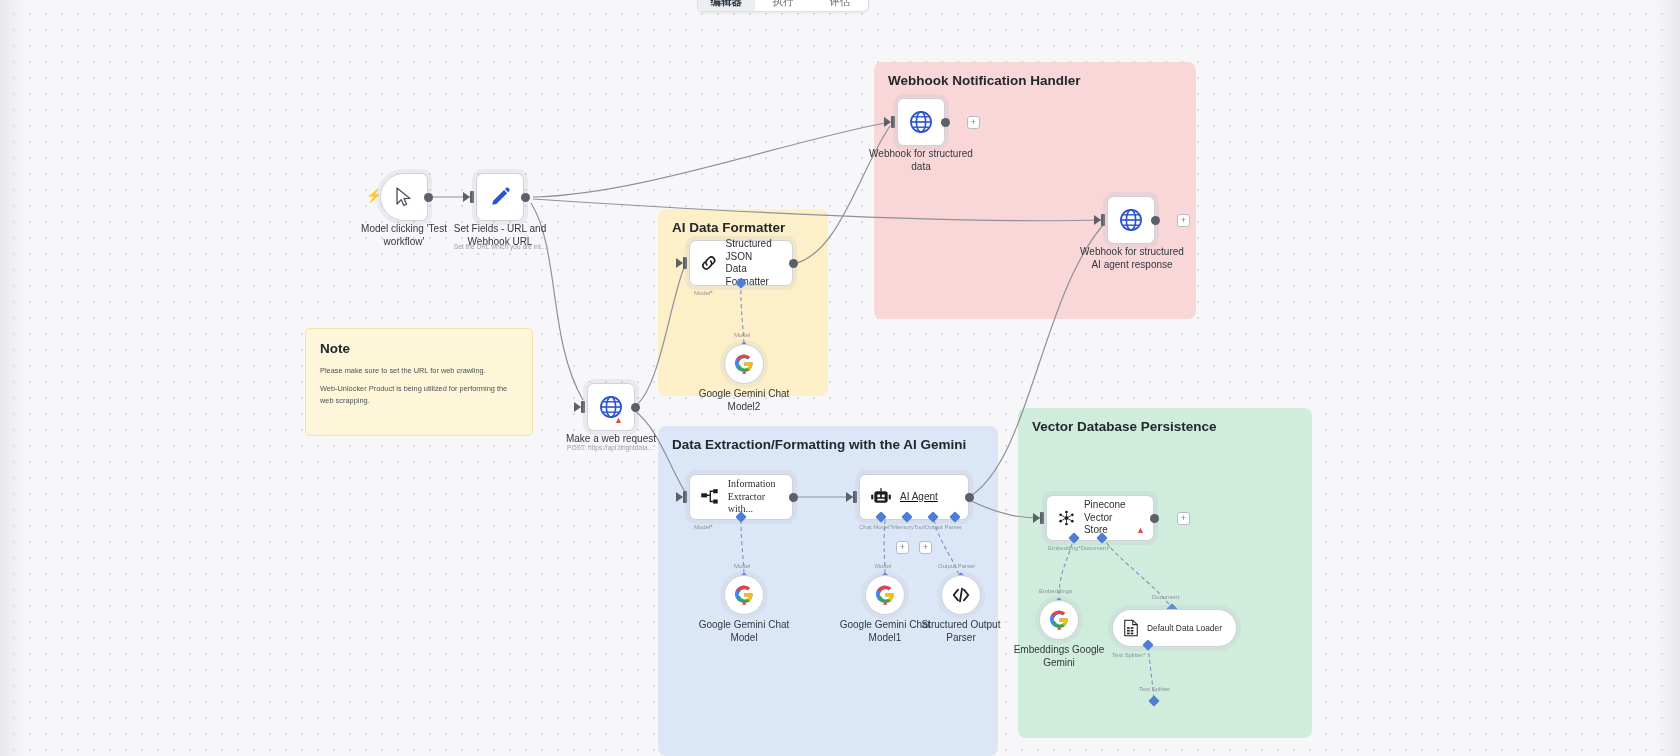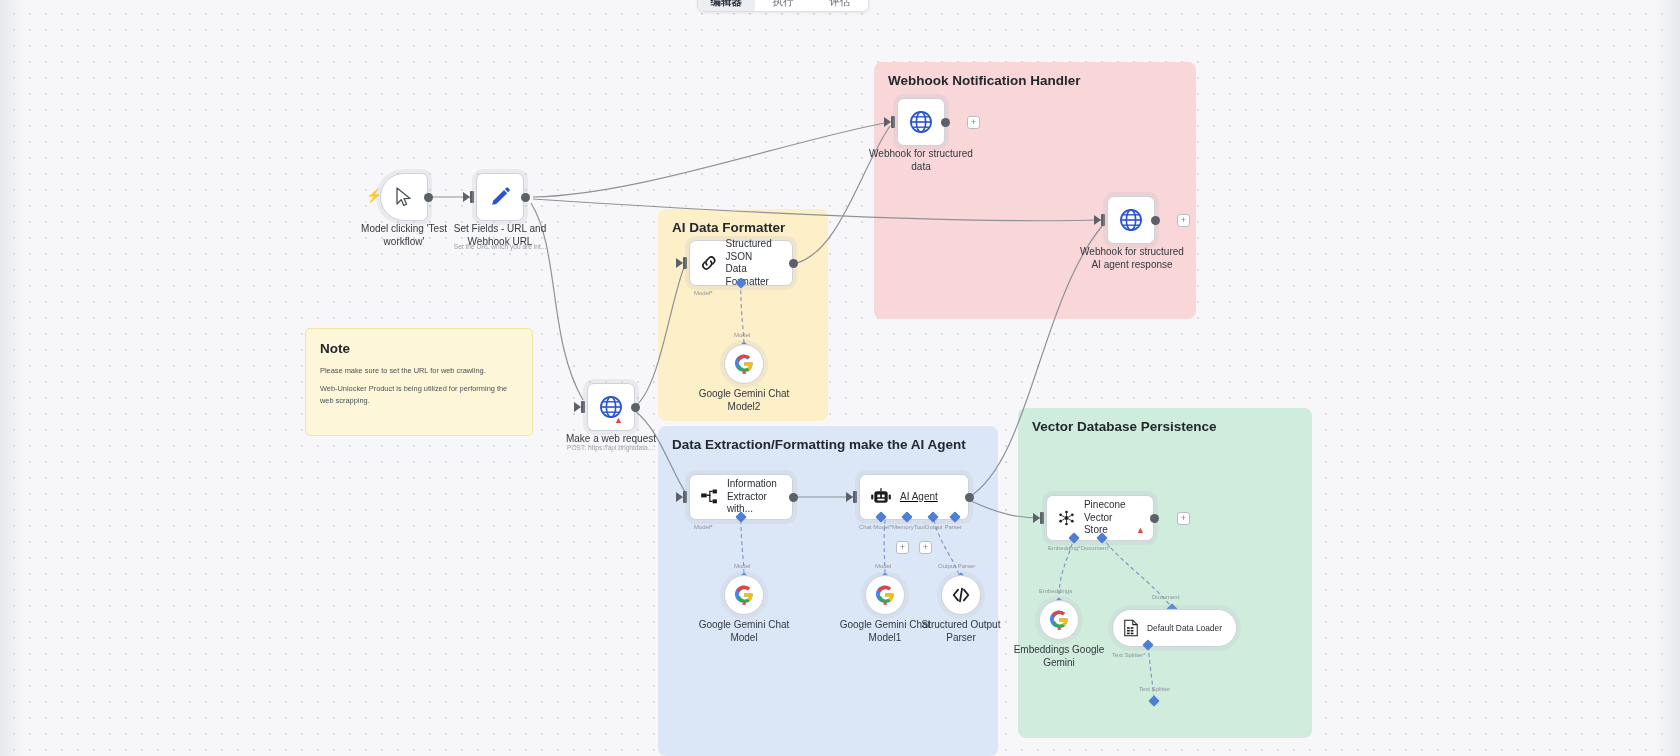--- a/index.html
+++ b/index.html
@@ -129,26 +129,26 @@
 <div id="top-tabs">
   <div class="tab active">编辑器</div>
   <div class="tab">执行</div>
   <div class="tab">评估</div>
 </div>
 
 <div class="group g-pink" style="left:874px;top:62px;width:322px;height:257px;">
   <div class="gtitle">Webhook Notification Handler</div>
 </div>
 
-<div class="group g-yellow" style="left:658px;top:209px;width:170px;height:212px;">
+<div class="group g-yellow" style="left:658px;top:209px;width:170px;height:187px;">
   <div class="gtitle">AI Data Formatter</div>
 </div>
 
 <div class="group g-blue" style="left:658px;top:426px;width:340px;height:330px;">
-  <div class="gtitle">Data Extraction/Formatting make the AI Agent</div>
+  <div class="gtitle">Data Extraction/Formatting with the AI Gemini</div>
 </div>
 
 <div class="group g-green" style="left:1018px;top:408px;width:294px;height:330px;text-decoration:underline;">
   <div class="gtitle">Vector Database Persistence</div>
 </div>
 
 <svg class="wires">
 
   <path d="M428,197 L474,197"></path>
 
@@ -277,21 +277,21 @@
 
 <div class="port-in" style="left:683px;top:491px;"></div>
 <div class="node wide" style="left:689px;top:474px;width:104px;height:46px;">
   <svg width="20" height="20" viewBox="0 0 24 24">
     <rect x="1.5" y="7.5" width="7" height="5" fill="#1b1d20"></rect>
     <rect x="16" y="2.5" width="5.5" height="5" fill="#1b1d20"></rect>
     <rect x="16" y="15" width="5.5" height="5" fill="#1b1d20"></rect>
     <path d="M8.5 10 H12.5 V5 H16" fill="none" stroke="#1b1d20" stroke-width="1.6"></path>
     <path d="M8.5 10 H12.5 V17.5 H16" fill="none" stroke="#1b1d20" stroke-width="1.6"></path>
   </svg>
-  <div class="nlabel" style="white-space:pre-line;">Information
+  <div class="nlabel" style="white-space:pre-line;font-family:Liberation Serif, serif;">Information
 Extractor with...</div>
 </div>
 <div class="port-out" style="left:789px;top:493px;"></div>
 <div class="diamond" style="left:737px;top:513px;"></div>
 <div class="conn-label" style="left:694px;top:524px;">
   <span>Model</span><span class="req">*</span>
 </div>
 
 <div class="port-in" style="left:853px;top:491px;"></div>
 <div class="node wide" style="left:859px;top:474px;width:110px;height:46px;text-decoration:underline;">

